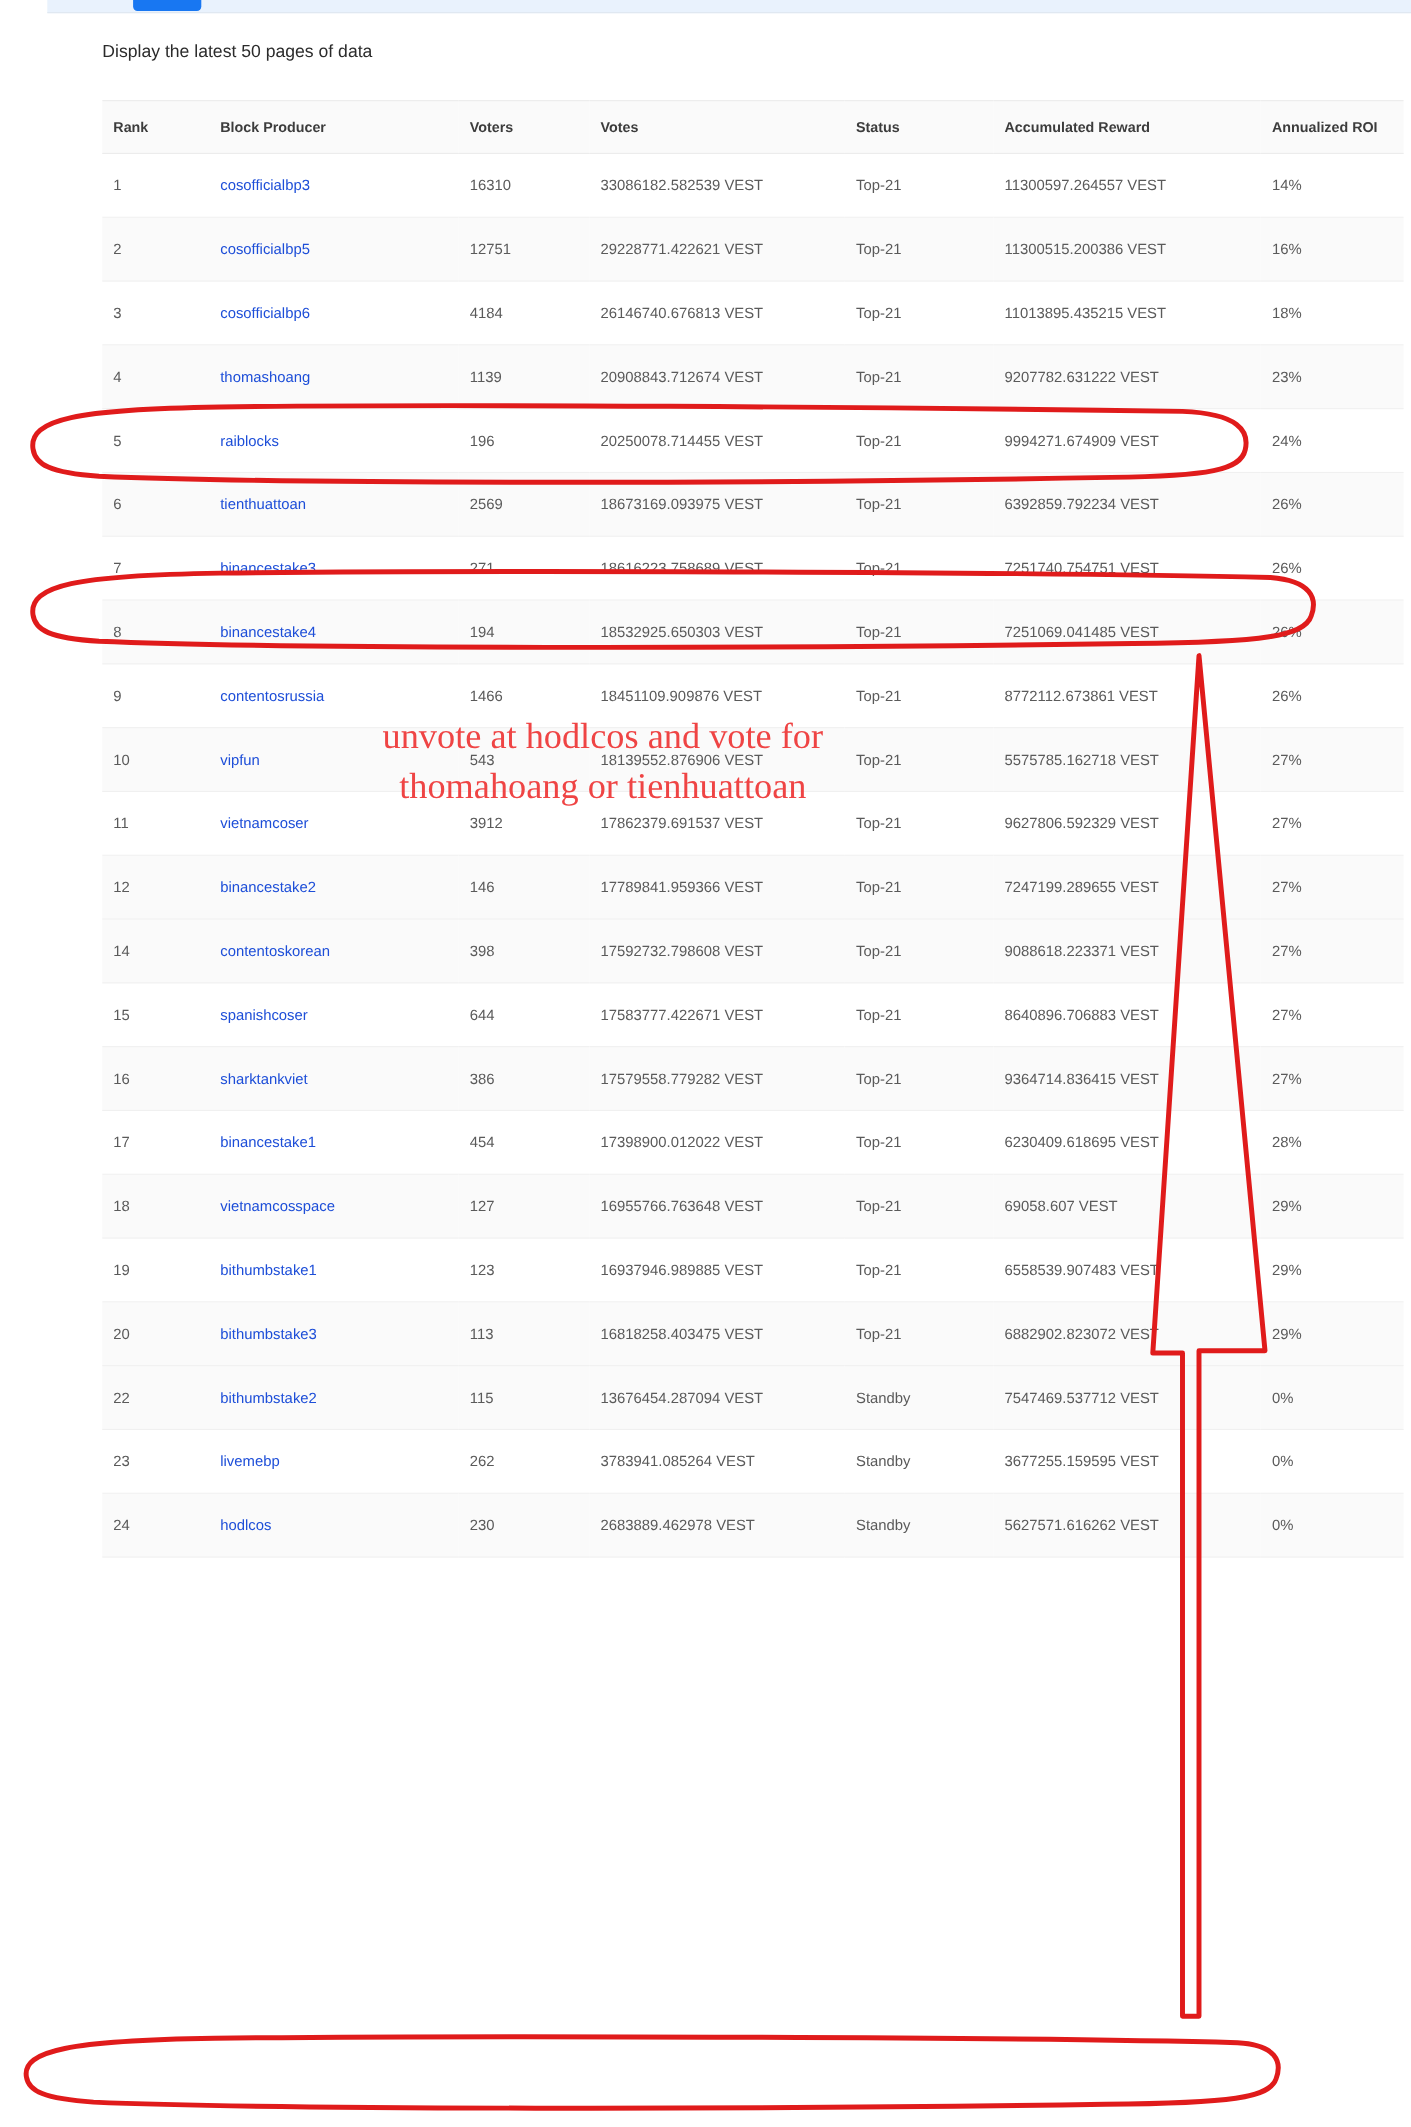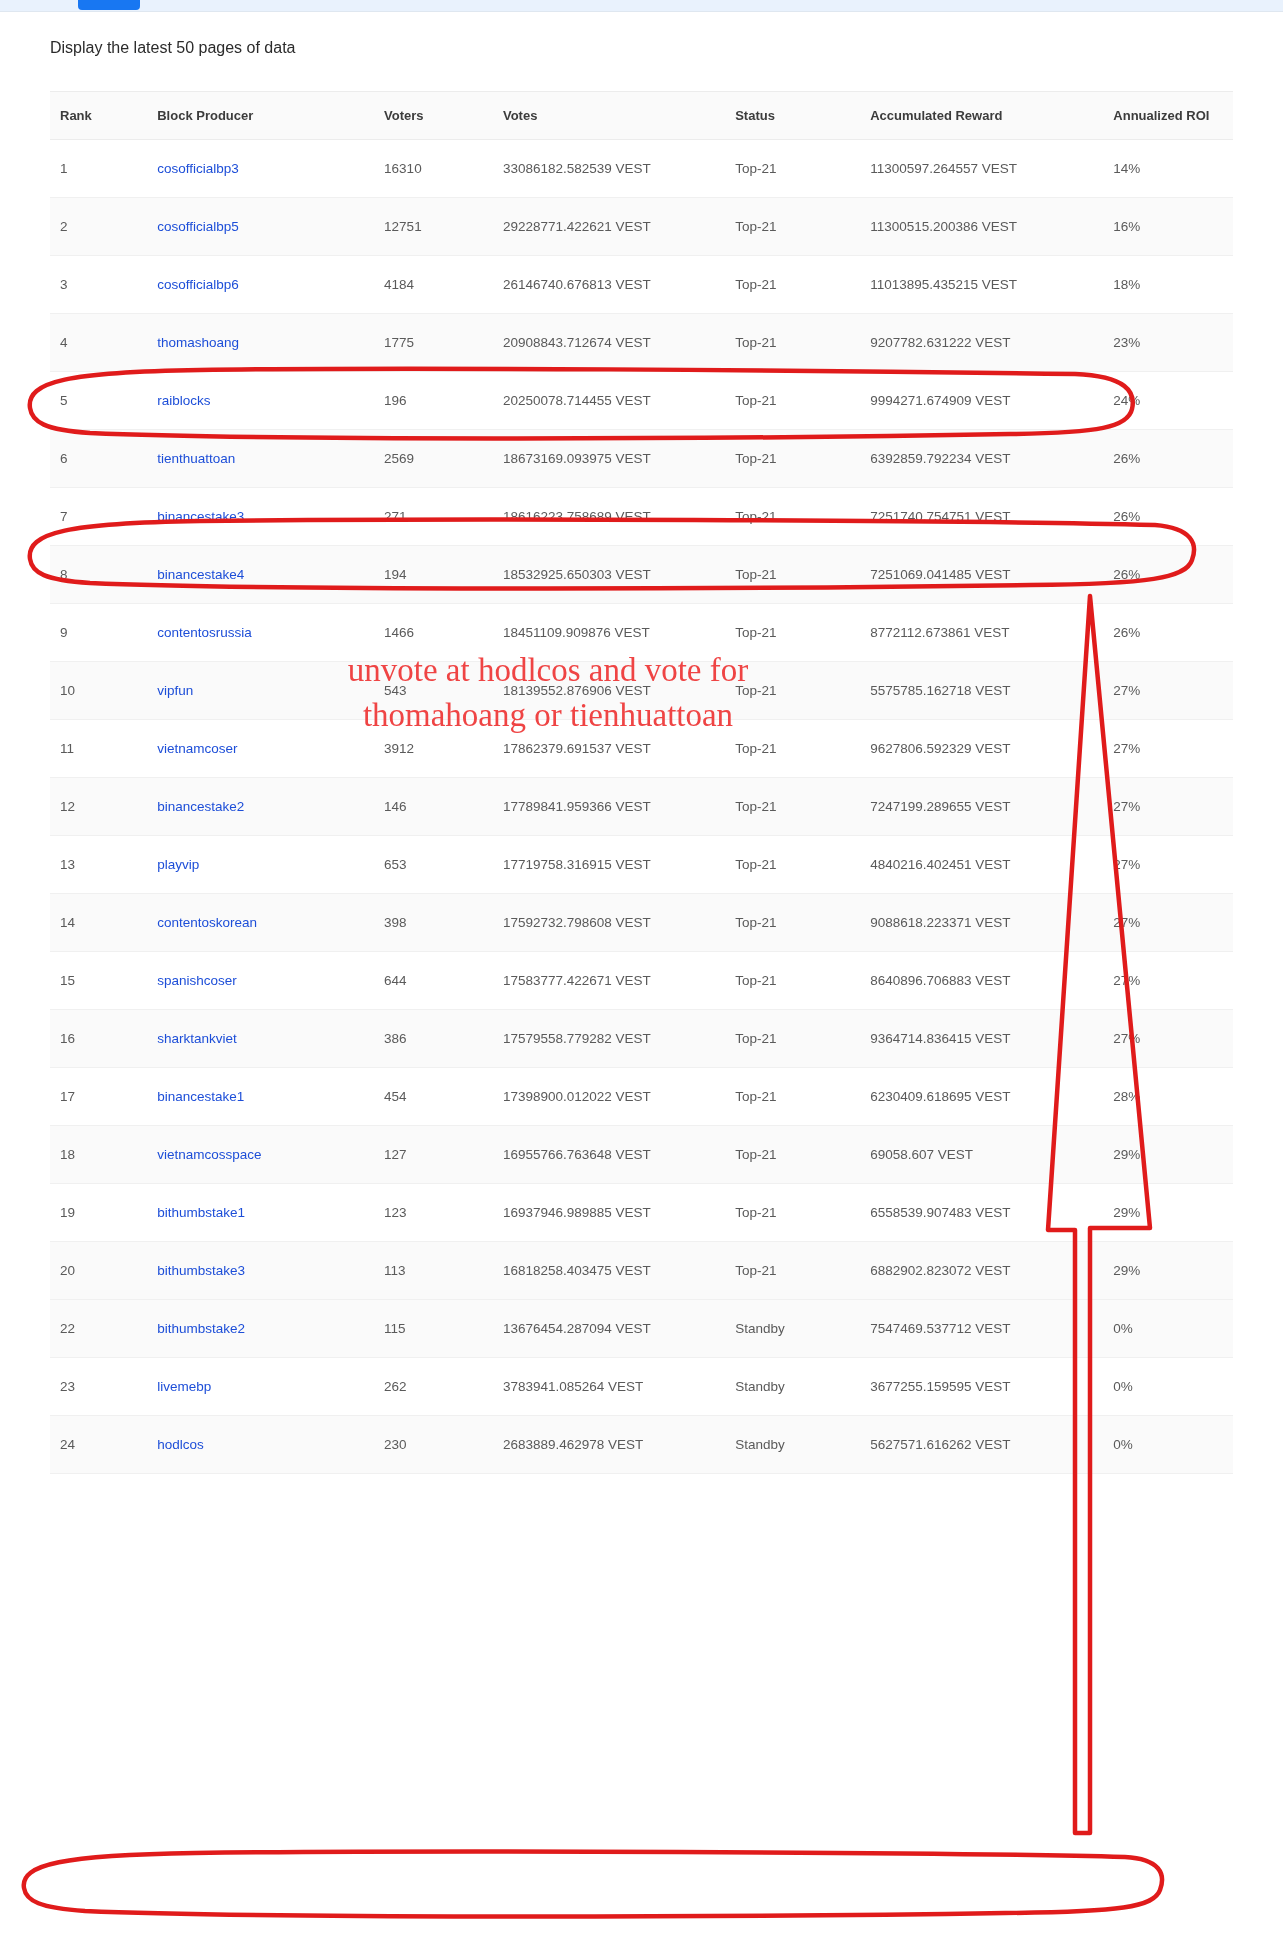--- a/index.html
+++ b/index.html
@@ -7,20 +7,21 @@
     margin: 0; padding: 0;
     background: #ffffff;
     font-family: "Liberation Sans", sans-serif;
   }
   #page {
     position: relative;
     width: 1283px;
     min-height: 1934px;
     background: #ffffff;
     overflow: hidden;
+    padding-left: 43px;
   }
   
   .topbar {
     position: relative;
     height: 12px;
     background: #e9f2fd;
     border-bottom: 1px solid #dfe7f0;
   }
   .topbar .btn-partial {
     position: absolute;
@@ -142,21 +143,21 @@
             <td class="col-bp"><span class="bp-link">cosofficialbp6</span></td>
             <td class="col-voters">4184</td>
             <td class="col-votes">26146740.676813 VEST</td>
             <td class="col-status">Top-21</td>
             <td class="col-reward">11013895.435215 VEST</td>
             <td class="col-roi">18%</td>
           </tr>
           <tr class="even">
             <td class="col-rank">4</td>
             <td class="col-bp"><span class="bp-link">thomashoang</span></td>
-            <td class="col-voters">1775</td>
+            <td class="col-voters">1139</td>
             <td class="col-votes">20908843.712674 VEST</td>
             <td class="col-status">Top-21</td>
             <td class="col-reward">9207782.631222 VEST</td>
             <td class="col-roi">23%</td>
           </tr>
           <tr class="odd">
             <td class="col-rank">5</td>
             <td class="col-bp"><span class="bp-link">raiblocks</span></td>
             <td class="col-voters">196</td>
             <td class="col-votes">20250078.714455 VEST</td>
@@ -218,29 +219,20 @@
             <td class="col-reward">9627806.592329 VEST</td>
             <td class="col-roi">27%</td>
           </tr>
           <tr class="even">
             <td class="col-rank">12</td>
             <td class="col-bp"><span class="bp-link">binancestake2</span></td>
             <td class="col-voters">146</td>
             <td class="col-votes">17789841.959366 VEST</td>
             <td class="col-status">Top-21</td>
             <td class="col-reward">7247199.289655 VEST</td>
-            <td class="col-roi">27%</td>
-          </tr>
-          <tr class="odd">
-            <td class="col-rank">13</td>
-            <td class="col-bp"><span class="bp-link">playvip</span></td>
-            <td class="col-voters">653</td>
-            <td class="col-votes">17719758.316915 VEST</td>
-            <td class="col-status">Top-21</td>
-            <td class="col-reward">4840216.402451 VEST</td>
             <td class="col-roi">27%</td>
           </tr>
           <tr class="even">
             <td class="col-rank">14</td>
             <td class="col-bp"><span class="bp-link">contentoskorean</span></td>
             <td class="col-voters">398</td>
             <td class="col-votes">17592732.798608 VEST</td>
             <td class="col-status">Top-21</td>
             <td class="col-reward">9088618.223371 VEST</td>
             <td class="col-roi">27%</td>

